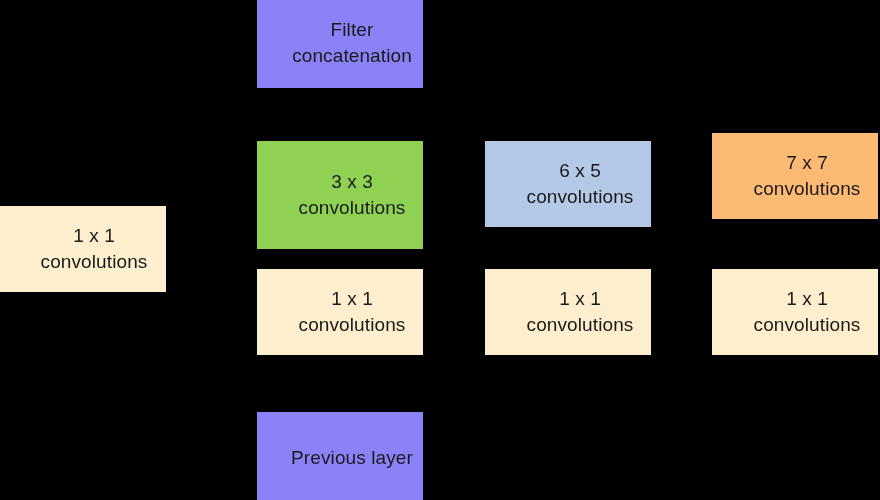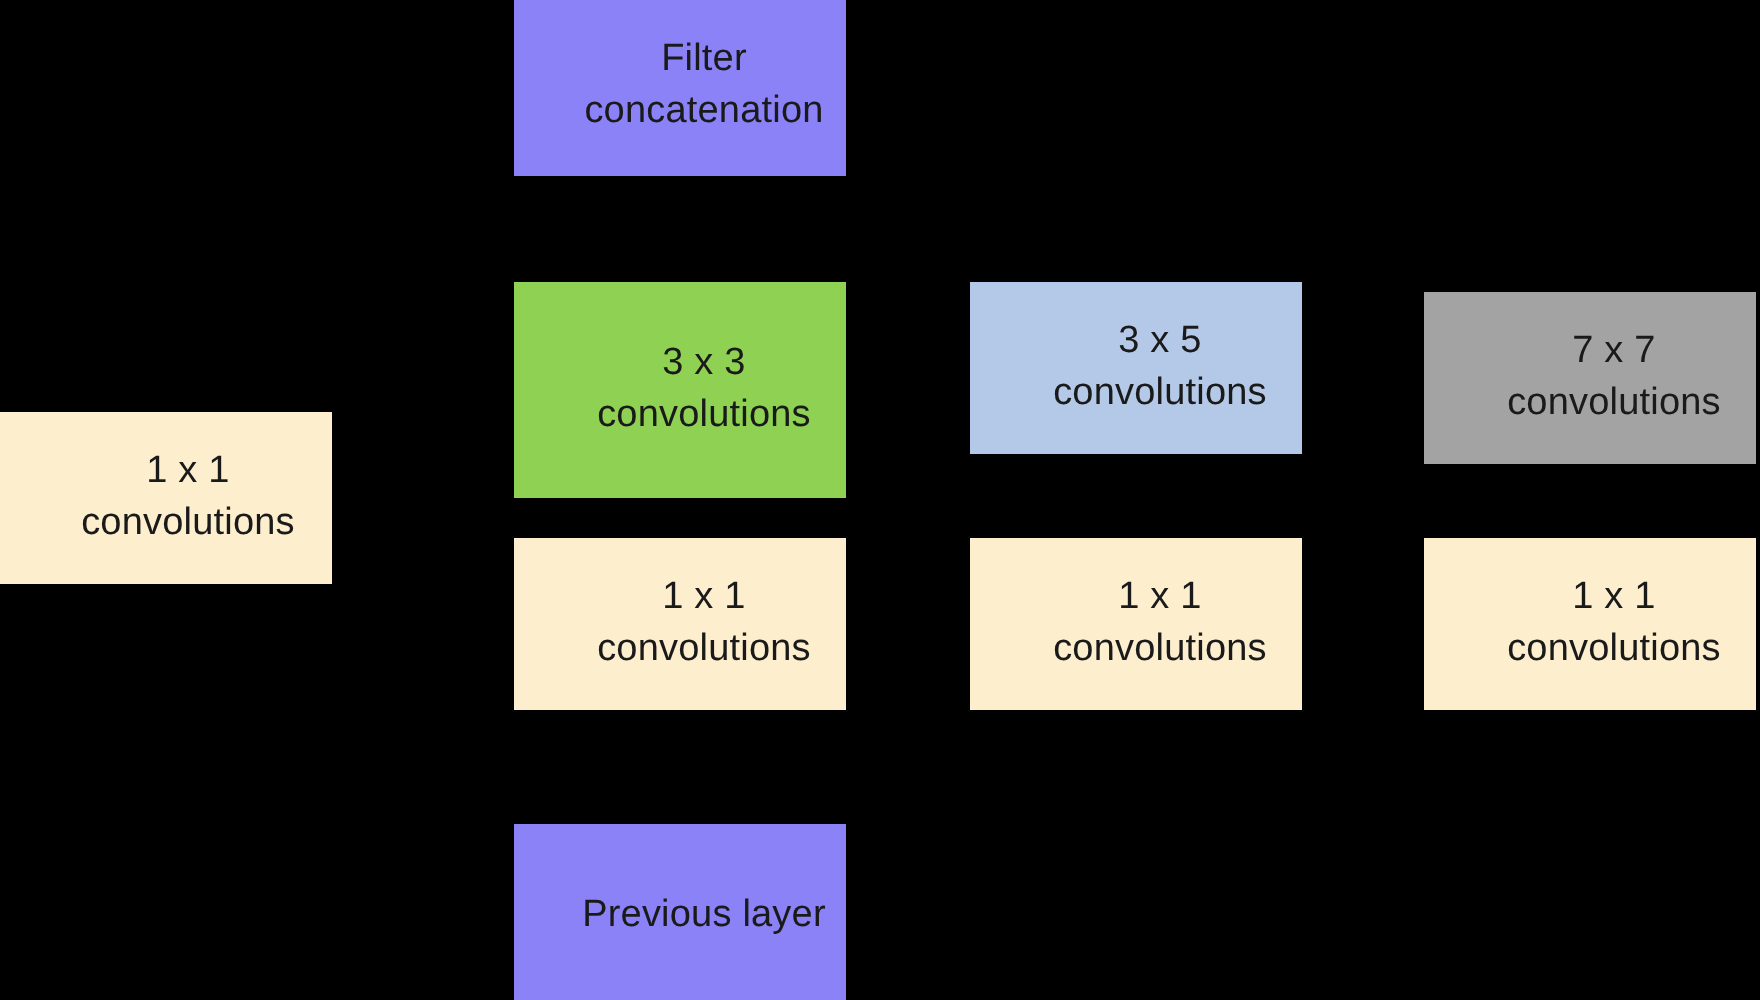--- a/index.html
+++ b/index.html
@@ -65,25 +65,25 @@
     <span class="label">Filter
 concatenation</span>
   </div>
 
   <div class="node" style="left:257px; top:141px; width:166px; height:108px; background:#8ed153;">
     <span class="label">3 x 3
 convolutions</span>
   </div>
 
   <div class="node" style="left:485px; top:141px; width:166px; height:86px; background:#b4c8e8;">
-    <span class="label">3 x 5
+    <span class="label">6 x 5
 convolutions</span>
   </div>
 
-  <div class="node" style="left:712px; top:146px; width:166px; height:86px; background:#a3a3a3;">
+  <div class="node" style="left:712px; top:133px; width:166px; height:86px; background:#fdba74;">
     <span class="label">7 x 7
 convolutions</span>
   </div>
 
   <div class="node" style="left:-2px; top:206px; width:168px; height:86px; background:#fdeecd;">
     <span class="label">1 x 1
 convolutions</span>
   </div>
 
   <div class="node" style="left:257px; top:269px; width:166px; height:86px; background:#fdeecd;">

